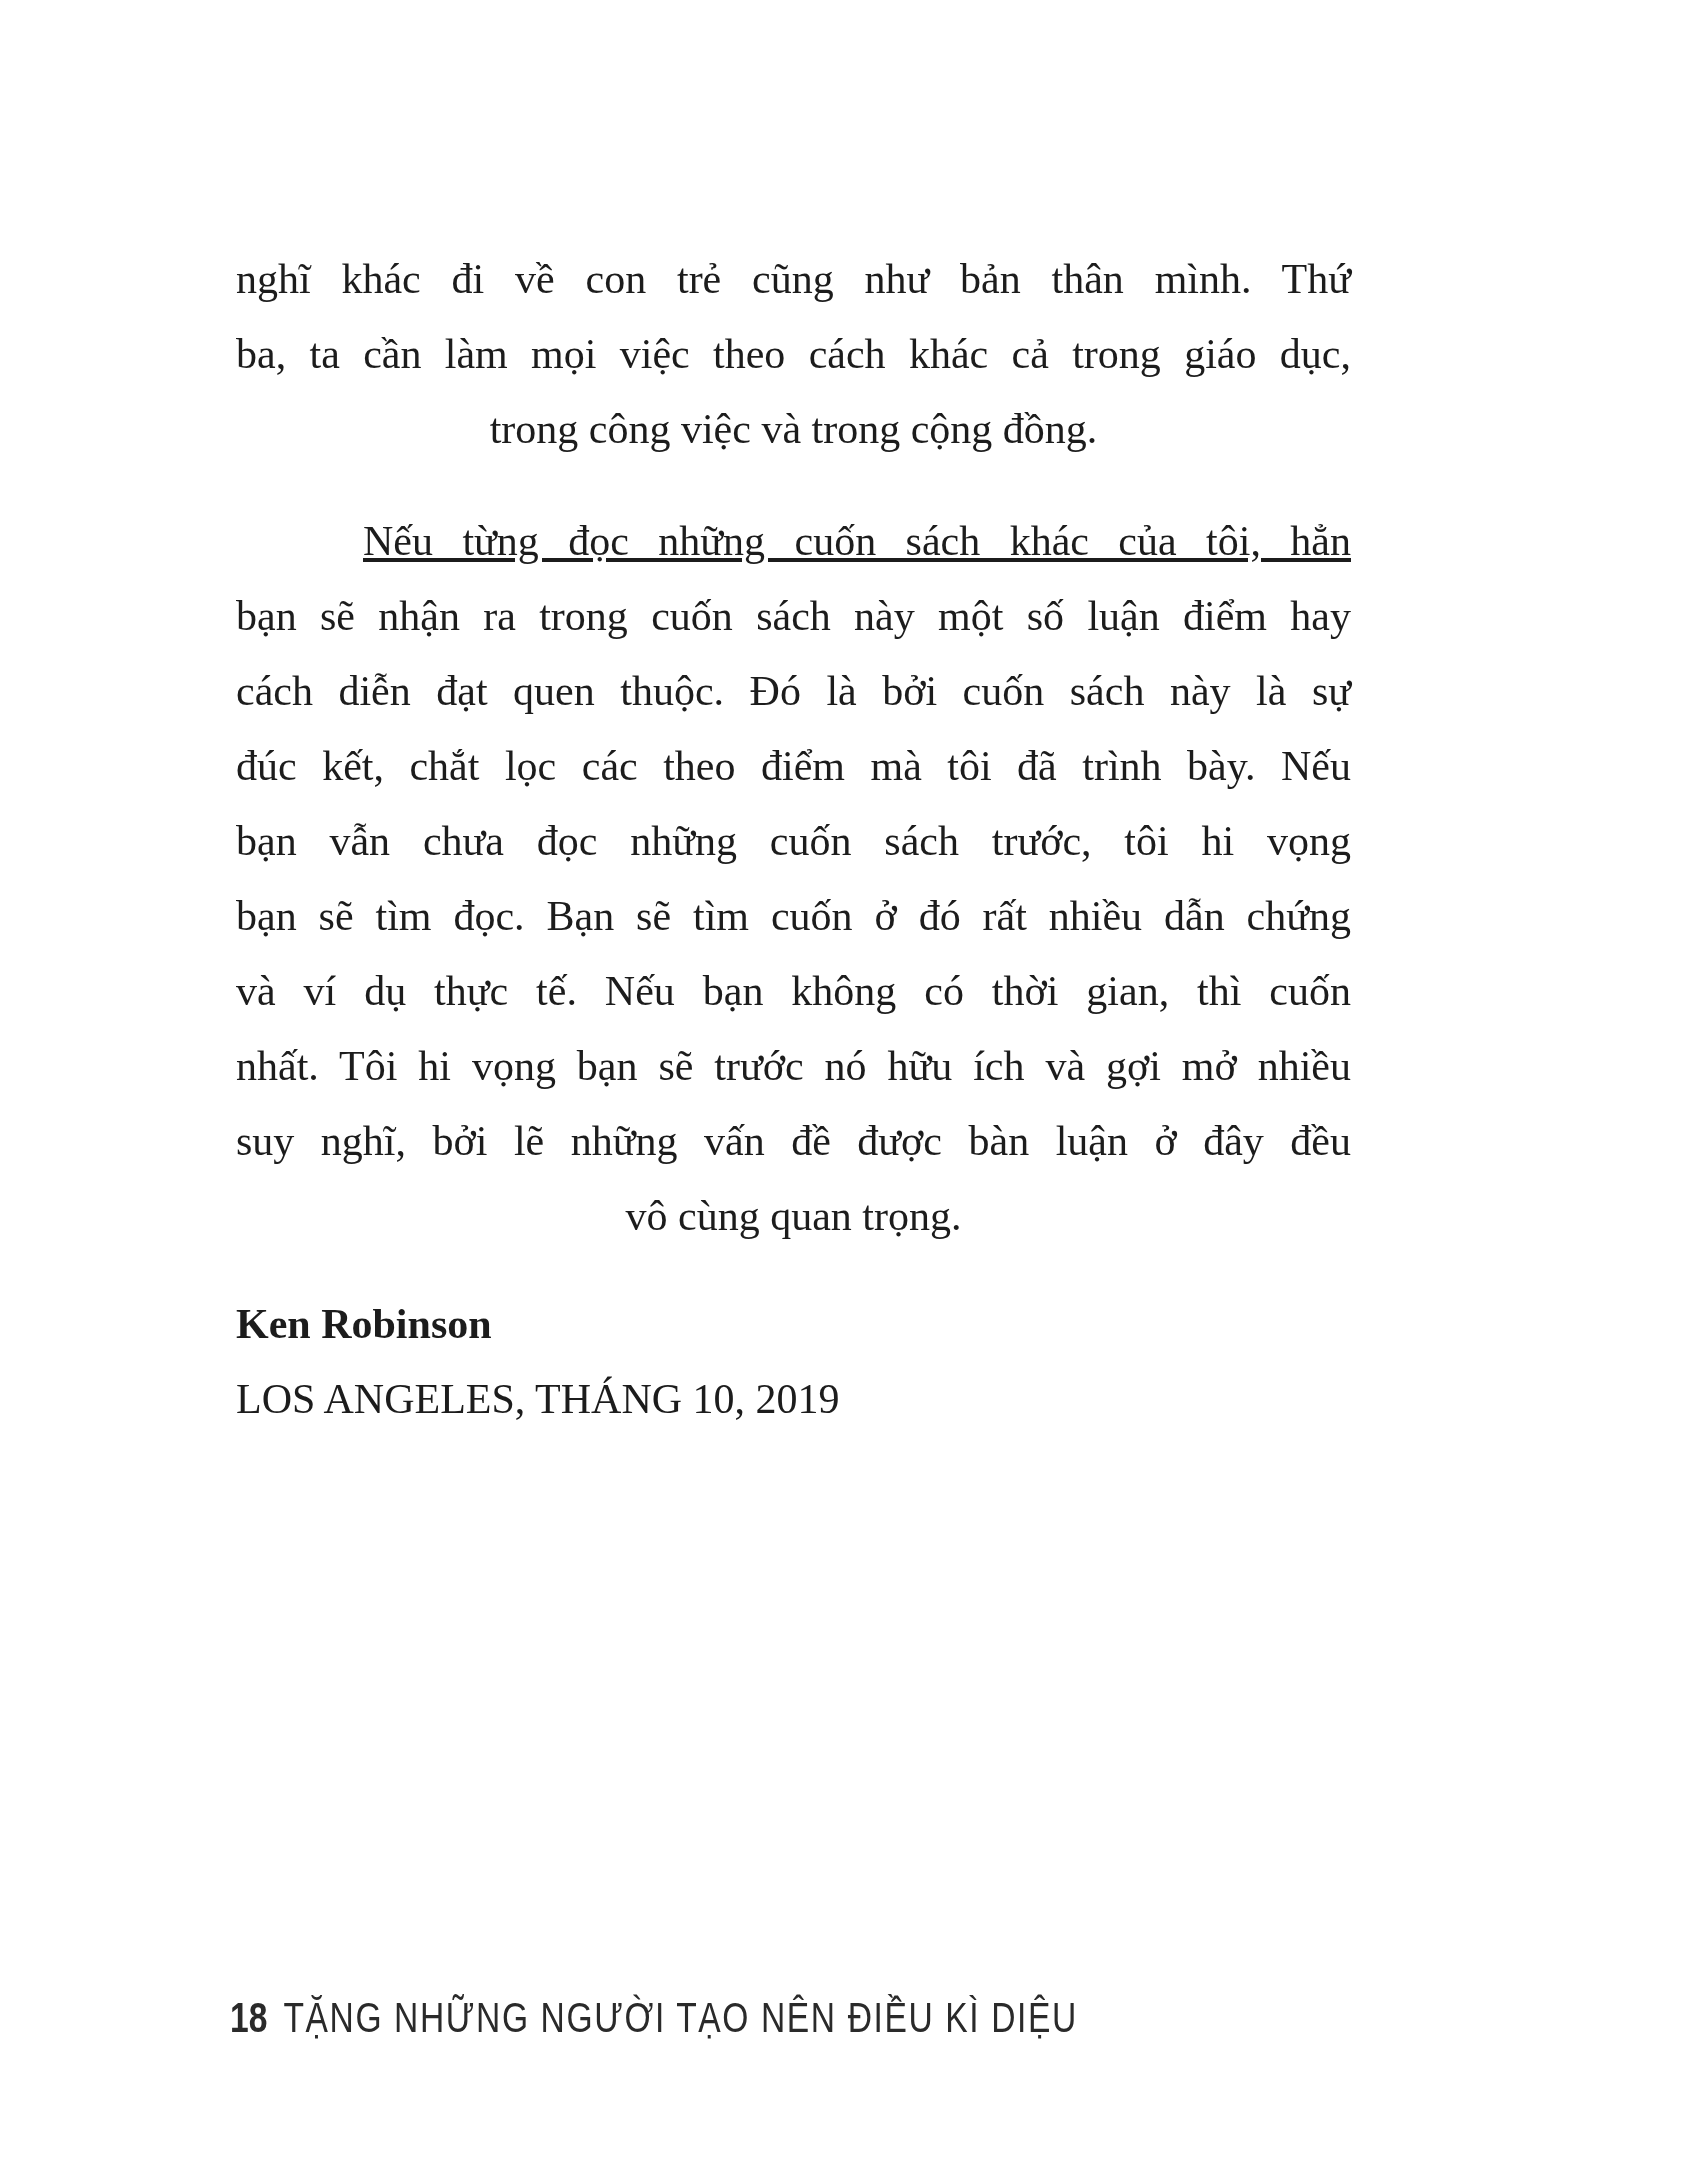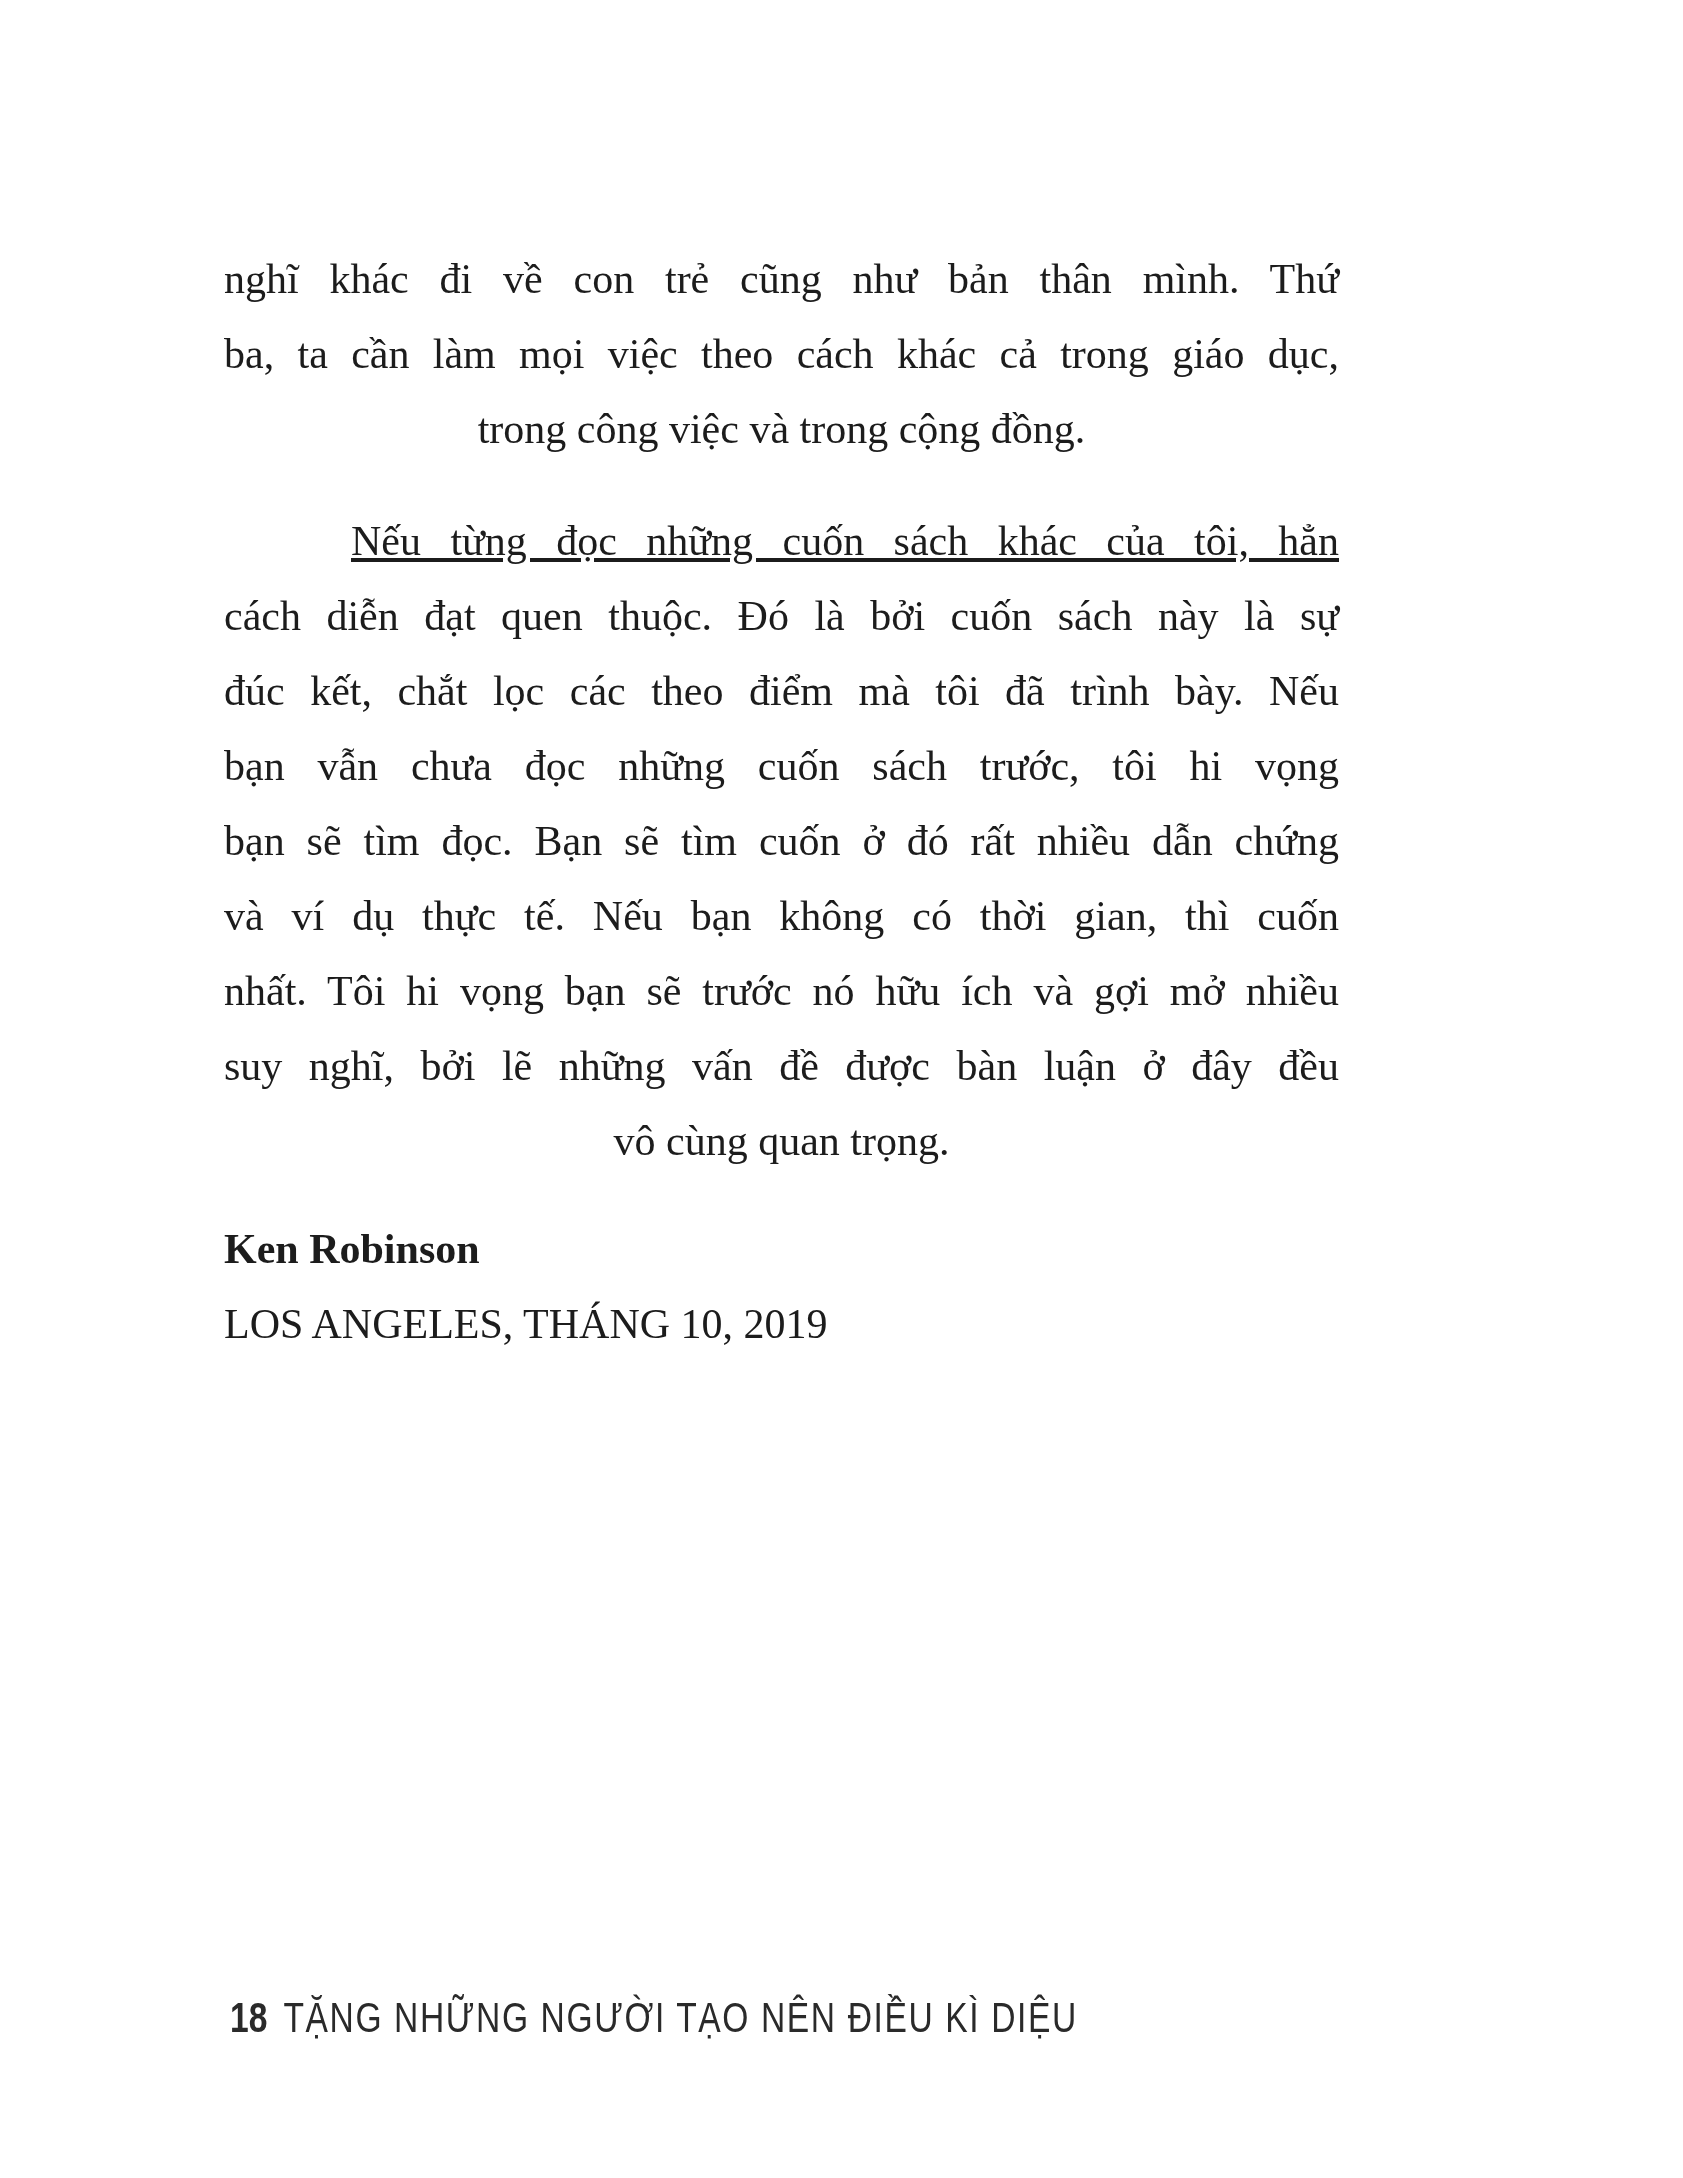--- a/index.html
+++ b/index.html
@@ -7,21 +7,21 @@
     position: relative;
     width: 1683px;
     height: 2178px;
     background: #ffffff;
     font-family: "Liberation Serif", serif;
     color: #1c1c1c;
     overflow: hidden;
   }
   .body-text {
     position: absolute;
-    left: 224px;
+    left: 236px;
     top: 242px;
     width: 1115px;
     font-size: 42px;
     line-height: 75px;
   }
   .line { text-align: center; }
   .line.just {
     text-align: justify;
     text-align-last: justify;
   }
@@ -58,20 +58,21 @@
   <main class="body-text">
 
     <div class="para">
       <div class="line just">nghĩ khác đi về con trẻ cũng như bản thân mình. Thứ</div>
       <div class="line just">ba, ta cần làm mọi việc theo cách khác cả trong giáo dục,</div>
       <div class="line">trong công việc và trong cộng đồng.</div>
     </div>
 
     <div class="para para2">
       <div class="line just indent">Nếu từng đọc những cuốn sách khác của tôi, hẳn</div>
+      <div class="line just">bạn sẽ nhận ra trong cuốn sách này một số luận điểm hay</div>
       <div class="line just">cách diễn đạt quen thuộc. Đó là bởi cuốn sách này là sự</div>
       <div class="line just">đúc kết, chắt lọc các theo điểm mà tôi đã trình bày. Nếu</div>
       <div class="line just">bạn vẫn chưa đọc những cuốn sách trước, tôi hi vọng</div>
       <div class="line just">bạn sẽ tìm đọc. Bạn sẽ tìm cuốn ở đó rất nhiều dẫn chứng</div>
       <div class="line just">và ví dụ thực tế. Nếu bạn không có thời gian, thì cuốn</div>
       <div class="line just">nhất. Tôi hi vọng bạn sẽ trước nó hữu ích và gợi mở nhiều</div>
       <div class="line just">suy nghĩ, bởi lẽ những vấn đề được bàn luận ở đây đều</div>
       <div class="line">vô cùng quan trọng.</div>
     </div>
 

